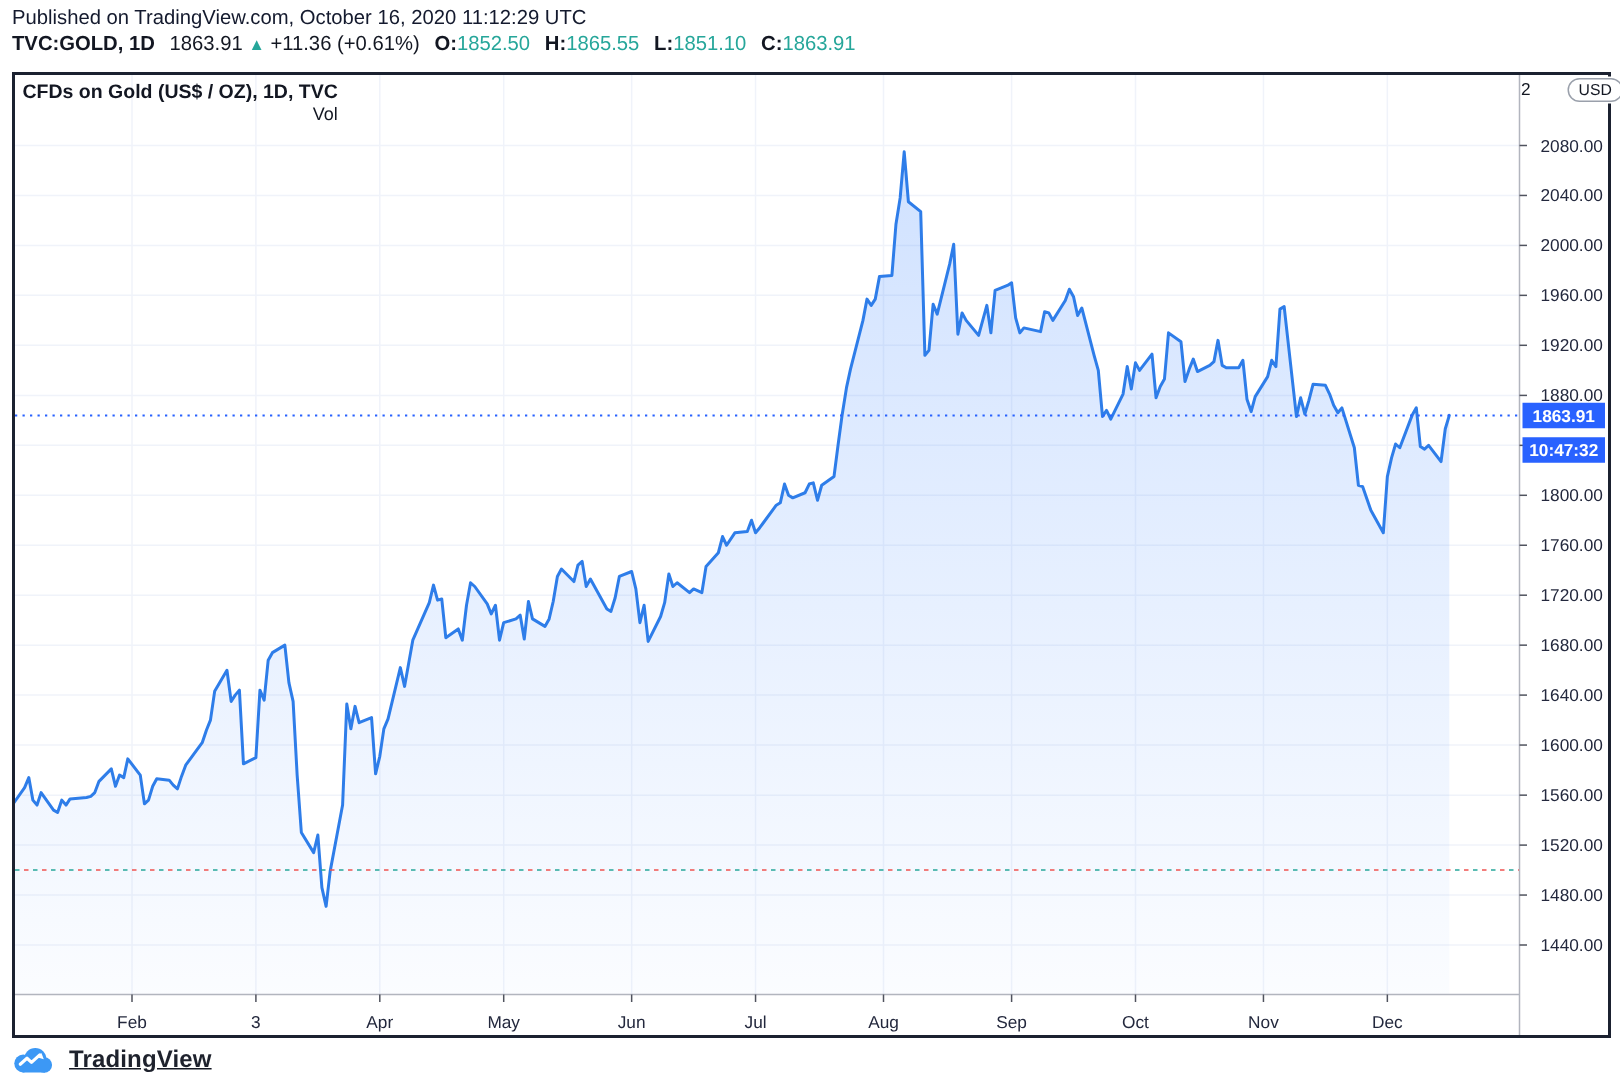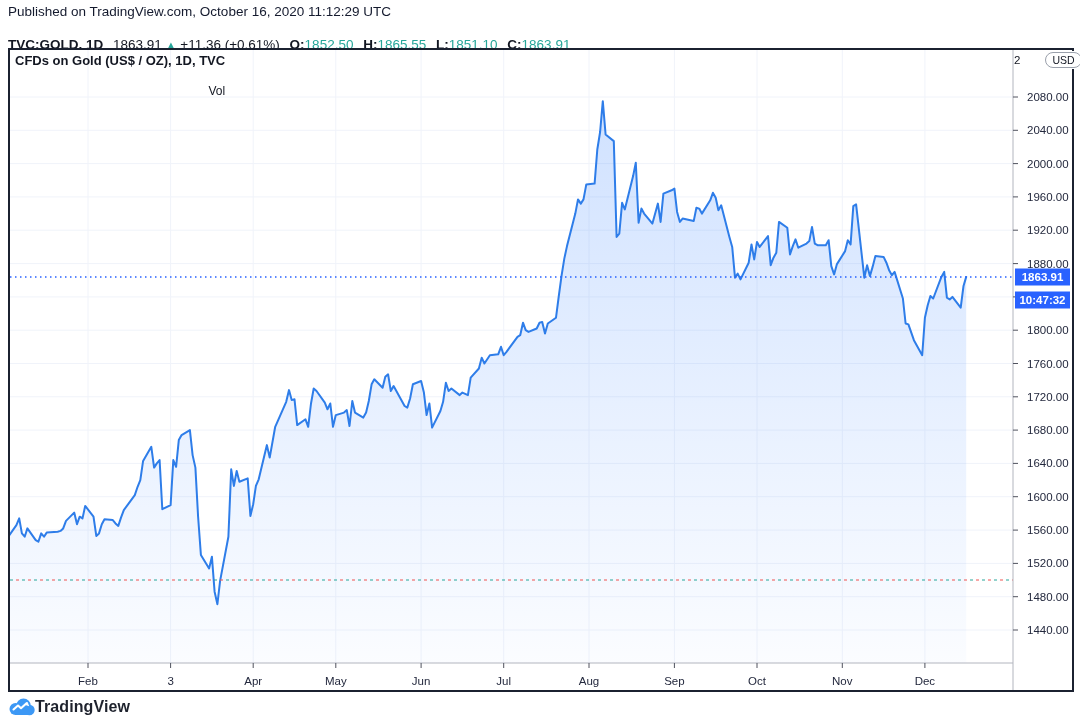--- a/index.html
+++ b/index.html
@@ -4,37 +4,37 @@
 <style>
   html,body{margin:0;padding:0;}
   body{
     width:1080px;height:728px;position:relative;overflow:hidden;
     background:#ffffff;color:#131722;
     font-family:"Liberation Sans", sans-serif;
   }
   
   .hdr{position:absolute;left:8px;top:3px;}
   .hdr-line1{font-size:13.5px;line-height:17px;color:#141a2e;}
-  .hdr-line2{font-size:13.5px;line-height:17px;color:#131722;white-space:nowrap;margin-top:16px;}
+  .hdr-line2{font-size:13.5px;line-height:17px;color:#131722;white-space:nowrap;}
   .b{font-weight:700;}
   .teal{color:#26a69a;}
   .tri{color:#26a69a;font-size:11px;}
   .sp{display:inline-block;width:6px;}
   
   .chart{position:absolute;left:8px;top:48px;width:1066px;height:644px;background:#fff;}
   .chart svg{position:absolute;left:0;top:0;}
   .legend{position:absolute;left:7px;top:5px;pointer-events:none;text-align:right;}
   .legend-title{font-size:13px;font-weight:700;color:#131722;line-height:15px;}
-  .legend-vol{font-size:12px;color:#131722;line-height:15px;margin-top:16px;}
+  .legend-vol{font-size:12px;color:#131722;line-height:15px;margin-top:1px;}
   .curr-overlay{position:absolute;left:1006px;top:3px;display:flex;align-items:center;
                 font-size:11.5px;color:#131722;gap:1px;background:#fff;padding:1px 0;}
   .pill{border:1px solid #9aa0ab;border-radius:9px;padding:0 6px;font-size:10.5px;
         line-height:14px;color:#131722;background:#fff;margin-left:24px;}
   
-  .logo{position:absolute;left:9px;top:698px;display:flex;align-items:flex-start;gap:0;}
+  .logo{position:absolute;left:9px;top:698px;display:flex;align-items:flex-start;gap:11px;text-decoration:underline;}
   .logo-text{font-size:16px;font-weight:600;color:#1e222d;letter-spacing:.1px;}
 </style>
 </head>
 <body>
 
 <div class="hdr">
   <div class="hdr-line1">Published on TradingView.com, October 16, 2020 11:12:29 UTC</div>
   <div class="hdr-line2">
     <span class="b">TVC:GOLD, 1D</span><span class="sp"></span>
     <span>1863.91</span>

